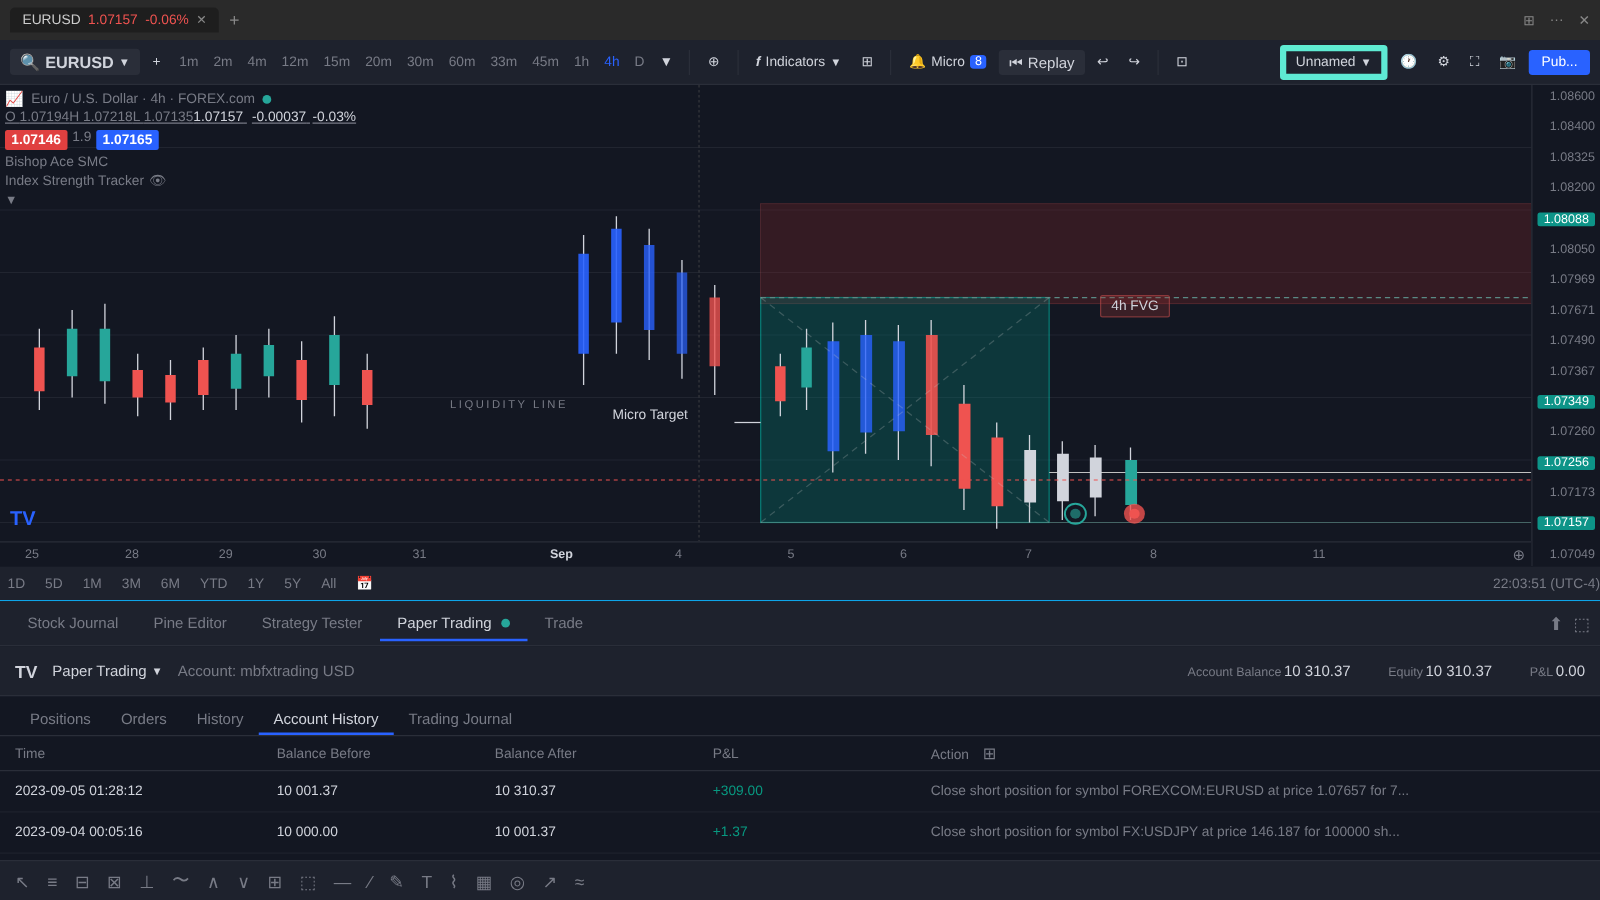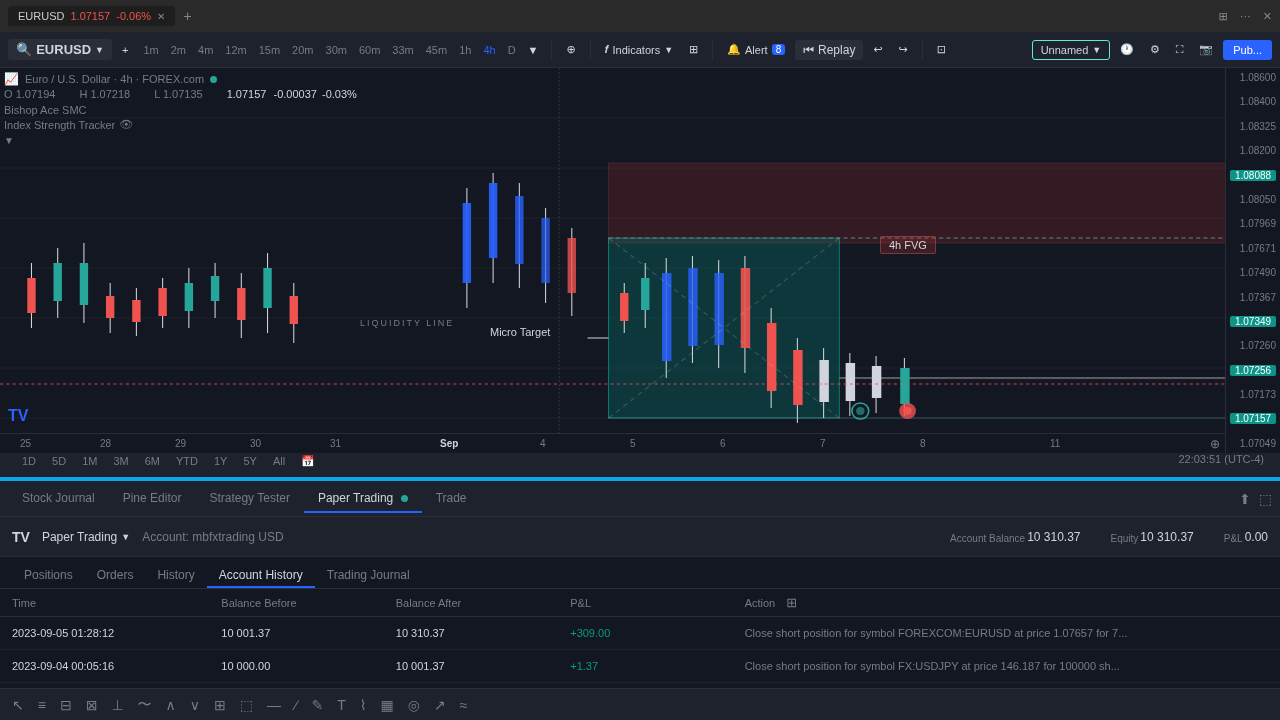--- a/index.html
+++ b/index.html
@@ -50,21 +50,21 @@
     }
     .tf-btn.active { color: #2962ff; }
     .separator { width: 1px; height: 20px; background: #2a2e39; margin: 0 4px; }
     .replay-btn {
       display: flex; align-items: center; gap: 4px;
       padding: 3px 8px; border-radius: 3px; cursor: pointer;
       color: #d1d4dc; font-size: 12px; background: #2a2e39;
     }
     .unnamed-btn {
       display: flex; align-items: center; gap: 4px;
-      padding: 3px 8px; border-radius: 3px; border: 1px solid #5eead4;
+      padding: 3px 8px; border-radius: 3px; border: 5px solid #5eead4;
       cursor: pointer; color: #d1d4dc; font-size: 11px;
     }
     .toolbar-right { margin-left: auto; display: flex; align-items: center; gap: 4px; }
     .publish-btn {
       background: #2962ff; color: white; padding: 4px 10px;
       border-radius: 3px; cursor: pointer; font-size: 11px;
     }
 
     
     .chart-area {
@@ -86,21 +86,21 @@
       font-size: 11px; color: #787b86;
     }
     .price-badge-red {
       background: #e04040; color: white; padding: 2px 5px;
       border-radius: 2px; font-size: 11px; font-weight: bold;
     }
     .price-badge-blue {
       background: #2962ff; color: white; padding: 2px 5px;
       border-radius: 2px; font-size: 11px; font-weight: bold;
     }
-    .ohlc-row { display: flex; gap: 24px; font-size: 11px; color: #787b86; }
+    .ohlc-row { display: flex; gap: 0; font-size: 11px; color: #787b86; text-decoration: underline; }
 
     
     .chart-svg { position: absolute; top: 0; left: 0; width: 100%; height: 100%; }
 
     
     .price-scale {
       position: absolute; right: 0; top: 0; bottom: 0;
       width: 55px; background: #131722;
       border-left: 1px solid #2a2e39;
       display: flex; flex-direction: column;
@@ -117,23 +117,23 @@
       display: flex; align-items: center;
       padding: 0 0 0 20px;
       border-top: 1px solid #2a2e39;
       font-size: 10px; color: #787b86;
       position: relative;
     }
 
     
     .timerange-bar {
       height: 28px; background: #1e222d;
-      display: flex; 
-      padding: 0 16px; gap: 4px;
-      border-bottom: 4px solid #0ea5e9;
+      display: flex; align-items: center;
+      padding: 0 0; gap: 4px;
+      border-bottom: 1px solid #0ea5e9;
     }
     .tr-btn {
       padding: 2px 6px; border-radius: 2px; cursor: pointer;
       color: #787b86; font-size: 11px;
     }
     .time-display { margin-left: auto; font-size: 11px; color: #787b86; }
 
     
     .bottom-tabs {
       height: 36px; background: #1e222d;
@@ -300,21 +300,21 @@
   </div>
 
   <div class="toolbar-btn">
     <span>⊞</span>
   </div>
 
   <div class="separator"></div>
 
   <div class="toolbar-btn" style="position:relative">
     <span>🔔</span>
-    <span>Alert</span>
+    <span>Micro</span>
     <span style="background:#2962ff;color:white;border-radius:3px;padding:0 4px;font-size:10px">8</span>
   </div>
 
   <div class="replay-btn">
     <span>⏮</span>
     <span>Replay</span>
   </div>
 
   <div class="toolbar-btn">
     <span>↩</span>
@@ -362,20 +362,25 @@
     </div>
     <div class="ohlc-row">
       <span>O <span>1.07194</span></span>
       <span>H <span>1.07218</span></span>
       <span>L <span>1.07135</span></span>
       <span style="color:#d1d4dc">
         <span>1.07157</span>
         <span style="margin-left:4px">-0.00037</span>
         <span style="margin-left:2px">-0.03%</span>
       </span>
+    </div>
+    <div style="display:flex;gap:4px;margin-top:2px">
+      <span class="price-badge-red">1.07146</span>
+      <span style="color:#787b86;font-size:11px">1.9</span>
+      <span class="price-badge-blue">1.07165</span>
     </div>
     <div style="font-size:11px;color:#787b86;margin-top:2px">Bishop Ace SMC</div>
     <div style="display:flex;align-items:center;gap:4px;font-size:11px;color:#787b86">
       <span>Index Strength Tracker</span>
       <span style="cursor:pointer">👁</span>
     </div>
     <div style="font-size:10px;color:#787b86;margin-top:2px">▼</div>
   </div>
 
   <svg class="chart-svg" viewBox="0 0 1220 385" preserveAspectRatio="none">

